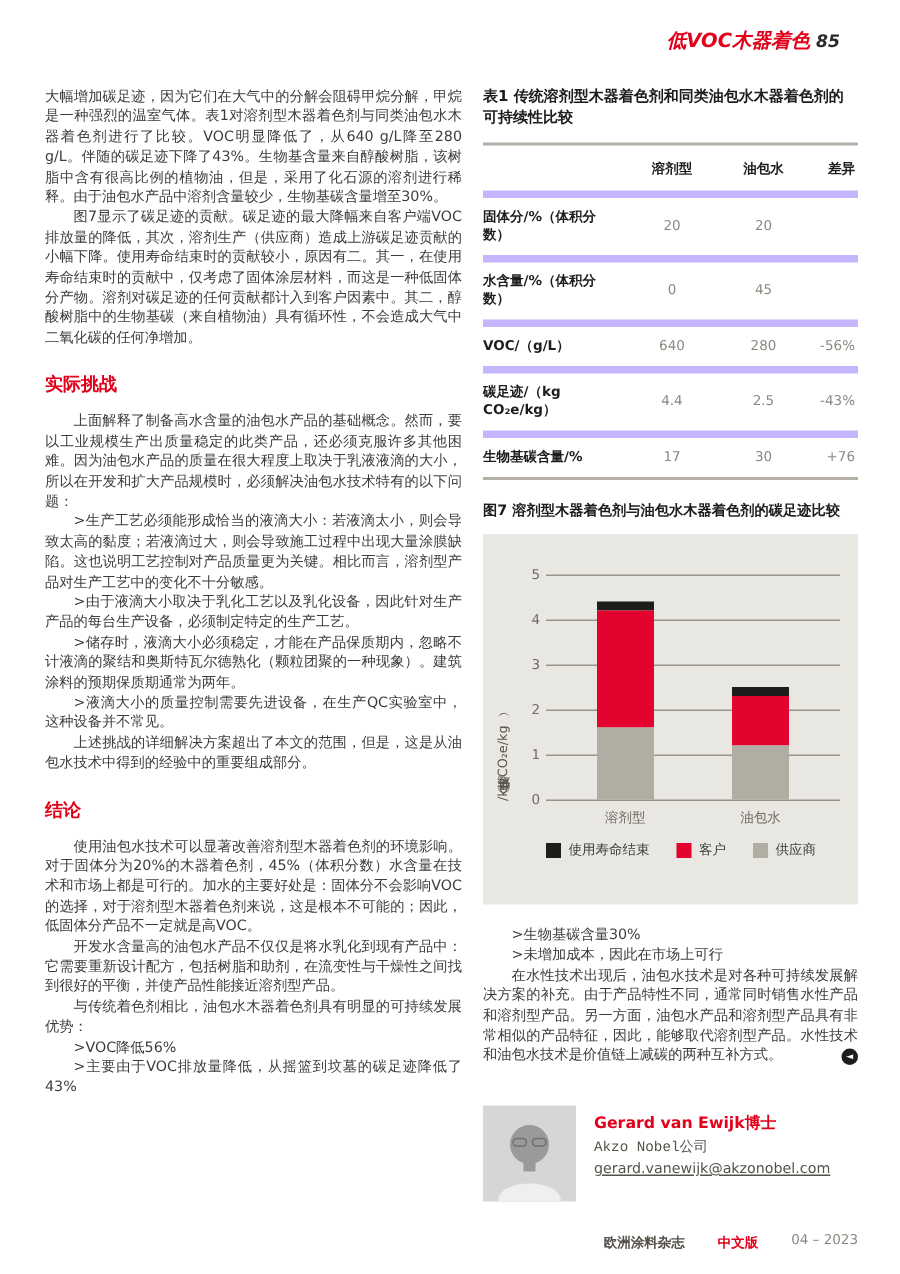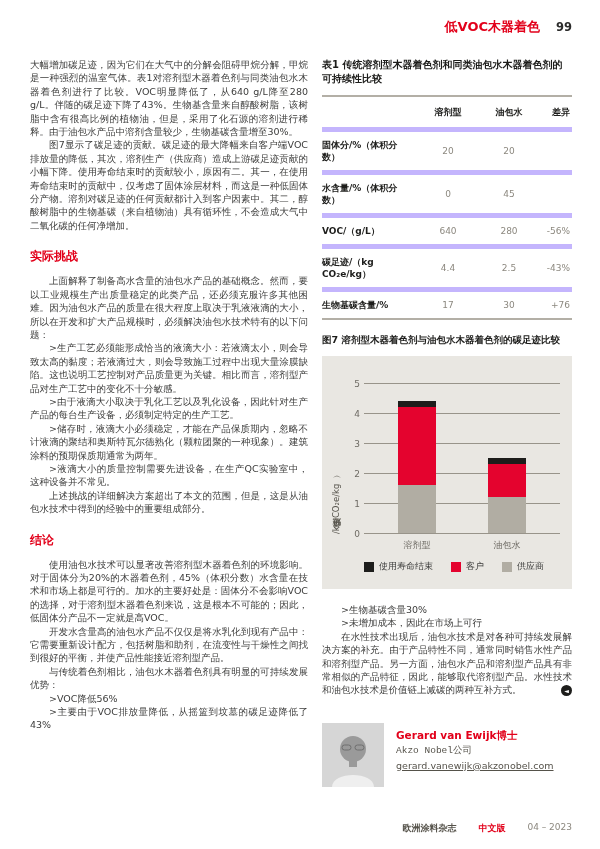--- a/index.html
+++ b/index.html
@@ -5,21 +5,21 @@
   * { margin:0; padding:0; box-sizing:border-box; }
   html,body { background:#ffffff; }
   body {
     width:600px; height:849px; position:relative; overflow:hidden;
     font-family:"DejaVu Sans","Liberation Sans",sans-serif;
     color:#3c3c3b;
   }
   .page { position:absolute; inset:0; background:#fff; }
 
   
-  .header { position:absolute; top:18px; right:28px; display:flex; align-items:baseline; gap:16px; }
+  .header { position:absolute; top:18px; right:40px; display:flex; align-items:baseline; gap:4px;font-style:italic; }
   .header-title { color:#e2001a; font-weight:bold; font-size:13px; }
   .header-page { color:#2b2b2a; font-weight:bold; font-size:11.5px; }
 
   
   .columns { position:absolute; top:58px; left:30px; right:28px; display:flex; gap:14px; }
   .col-left { width:278px; }
   .col-right { width:250px; }
 
   .body-p {
     font-size:9.5px; line-height:13.4px; text-align:justify;
@@ -52,21 +52,21 @@
     writing-mode:vertical-rl; transform:rotate(180deg);
     font-size:8.5px; color:#55524a; height:158px; line-height:12px;
   }
   .plot-col { flex:1; }
   .plot { position:relative; height:158px; margin-left:22px; }
   .gridline { position:absolute; left:0; right:0; height:1px; background:#98948a; }
   .ytick { position:absolute; left:-18px; width:14px; text-align:right; font-size:9px; color:#6e6b64; transform:translateY(50%); }
   .bar { position:absolute; bottom:1px; width:38px; transform:translateX(-50%); display:flex; flex-direction:column-reverse; z-index:2; }
   .xrow { position:relative; height:18px; margin-left:22px; }
   .xcat { position:absolute; top:5px; transform:translateX(-50%); font-size:9px; color:#6e6b64; white-space:nowrap; }
-  .legend { display:flex; gap:18px; margin:8px 0 6px 34px; align-items:flex-start; }
+  .legend { display:flex; gap:18px; margin:8px 0 20px 34px; align-items:flex-start; }
   .legend-item { display:flex; align-items:center; gap:5px; font-size:9px; color:#3c3c3b; }
   .swatch { width:10px; height:10px; display:inline-block; }
 
   
   .rc-text { margin-top:14px; }
   .last-p-wrap { position:relative; }
   .end-marker {
     position:absolute; right:0; bottom:1px; width:11px; height:11px;
     background:#1d1d1b; border-radius:50%; color:#fff;
     font-size:6px; line-height:11px; text-align:center;
@@ -86,21 +86,21 @@
   .footer-edition { color:#e2001a; font-weight:bold; }
   .footer-issue { color:#8c887f; }
 </style>
 </head>
 <body>
 
 <div class="page">
 
   <div class="header">
     <span class="header-title">低VOC木器着色</span>
-    <span class="header-page">99</span>
+    <span class="header-page">85</span>
   </div>
 
   <div class="columns">
 
     <div class="col-left">
       <p class="body-p no-indent">大幅增加碳足迹，因为它们在大气中的分解会阻碍甲烷分解，甲烷是一种强烈的温室气体。表1对溶剂型木器着色剂与同类油包水木器着色剂进行了比较。VOC明显降低了，从640 g/L降至280 g/L。伴随的碳足迹下降了43%。生物基含量来自醇酸树脂，该树脂中含有很高比例的植物油，但是，采用了化石源的溶剂进行稀释。由于油包水产品中溶剂含量较少，生物基碳含量增至30%。</p>
       <p class="body-p">图7显示了碳足迹的贡献。碳足迹的最大降幅来自客户端VOC排放量的降低，其次，溶剂生产（供应商）造成上游碳足迹贡献的小幅下降。使用寿命结束时的贡献较小，原因有二。其一，在使用寿命结束时的贡献中，仅考虑了固体涂层材料，而这是一种低固体分产物。溶剂对碳足迹的任何贡献都计入到客户因素中。其二，醇酸树脂中的生物基碳（来自植物油）具有循环性，不会造成大气中二氧化碳的任何净增加。</p>
       <h2 class="section-heading">实际挑战</h2>
       <p class="body-p">上面解释了制备高水含量的油包水产品的基础概念。然而，要以工业规模生产出质量稳定的此类产品，还必须克服许多其他困难。因为油包水产品的质量在很大程度上取决于乳液液滴的大小，所以在开发和扩大产品规模时，必须解决油包水技术特有的以下问题：</p>
       <p class="body-p">&gt;生产工艺必须能形成恰当的液滴大小：若液滴太小，则会导致太高的黏度；若液滴过大，则会导致施工过程中出现大量涂膜缺陷。这也说明工艺控制对产品质量更为关键。相比而言，溶剂型产品对生产工艺中的变化不十分敏感。</p>

